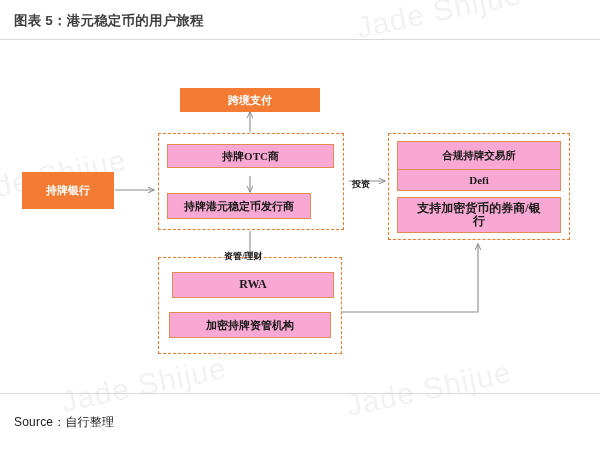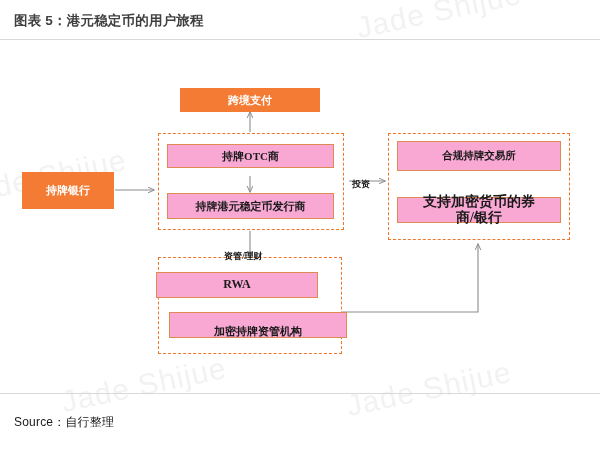--- a/index.html
+++ b/index.html
@@ -159,37 +159,40 @@
     </div>
 
     <div class="node filled" style="left:22px; top:132px; width:92px; height:37px; font-size:11px;">
       <span>持牌银行</span>
     </div>
 
     <div class="group" style="left:158px; top:93px; width:186px; height:97px;"></div>
     <div class="node outlined" style="left:167px; top:104px; width:167px; height:24px; font-size:11px;">
       <span>持牌OTC商</span>
     </div>
-    <div class="node outlined" style="left:167px; top:153px; width:167px; height:26px; font-size:11px;">
+    <div class="node outlined" style="left:167px; top:153px; width:144px; height:26px; font-size:11px;">
       <span>持牌港元稳定币发行商</span>
     </div>
 
     <div class="group" style="left:388px; top:93px; width:182px; height:107px;"></div>
     <div class="node outlined" style="left:397px; top:101px; width:164px; height:30px; font-size:10.5px;">
       <span>合规持牌交易所</span>
     </div>
-    <div class="node outlined" style="left:397px; top:157px; width:164px; height:26px; font-size:14px; padding:0 17px;">
+    <div class="node outlined" style="left:397px; top:129px; width:164px; height:22px; font-size:11px;">
+      <span>Defi</span>
+    </div>
+    <div class="node outlined" style="left:397px; top:157px; width:164px; height:36px; font-size:12px; padding:0 17px;">
       <span>支持加密货币的券商/银行</span>
     </div>
 
     <div class="group" style="left:158px; top:217px; width:184px; height:97px;"></div>
-    <div class="node outlined" style="left:156px; top:232px; width:162px; height:26px; font-size:12px;">
+    <div class="node outlined" style="left:172px; top:232px; width:162px; height:26px; font-size:12px;">
       <span>RWA</span>
     </div>
-    <div class="node outlined" style="left:169px; top:272px; width:178px; height:26px; font-size:11px;align-items:flex-end;">
+    <div class="node outlined" style="left:169px; top:272px; width:162px; height:26px; font-size:11px;">
       <span>加密持牌资管机构</span>
     </div>
 
     <div class="edge-label" style="left:352px; top:124px;">
       <span>投资</span>
     </div>
     <div class="edge-label" style="left:224px; top:196px;">
       <span>资管/理财</span>
     </div>
 

